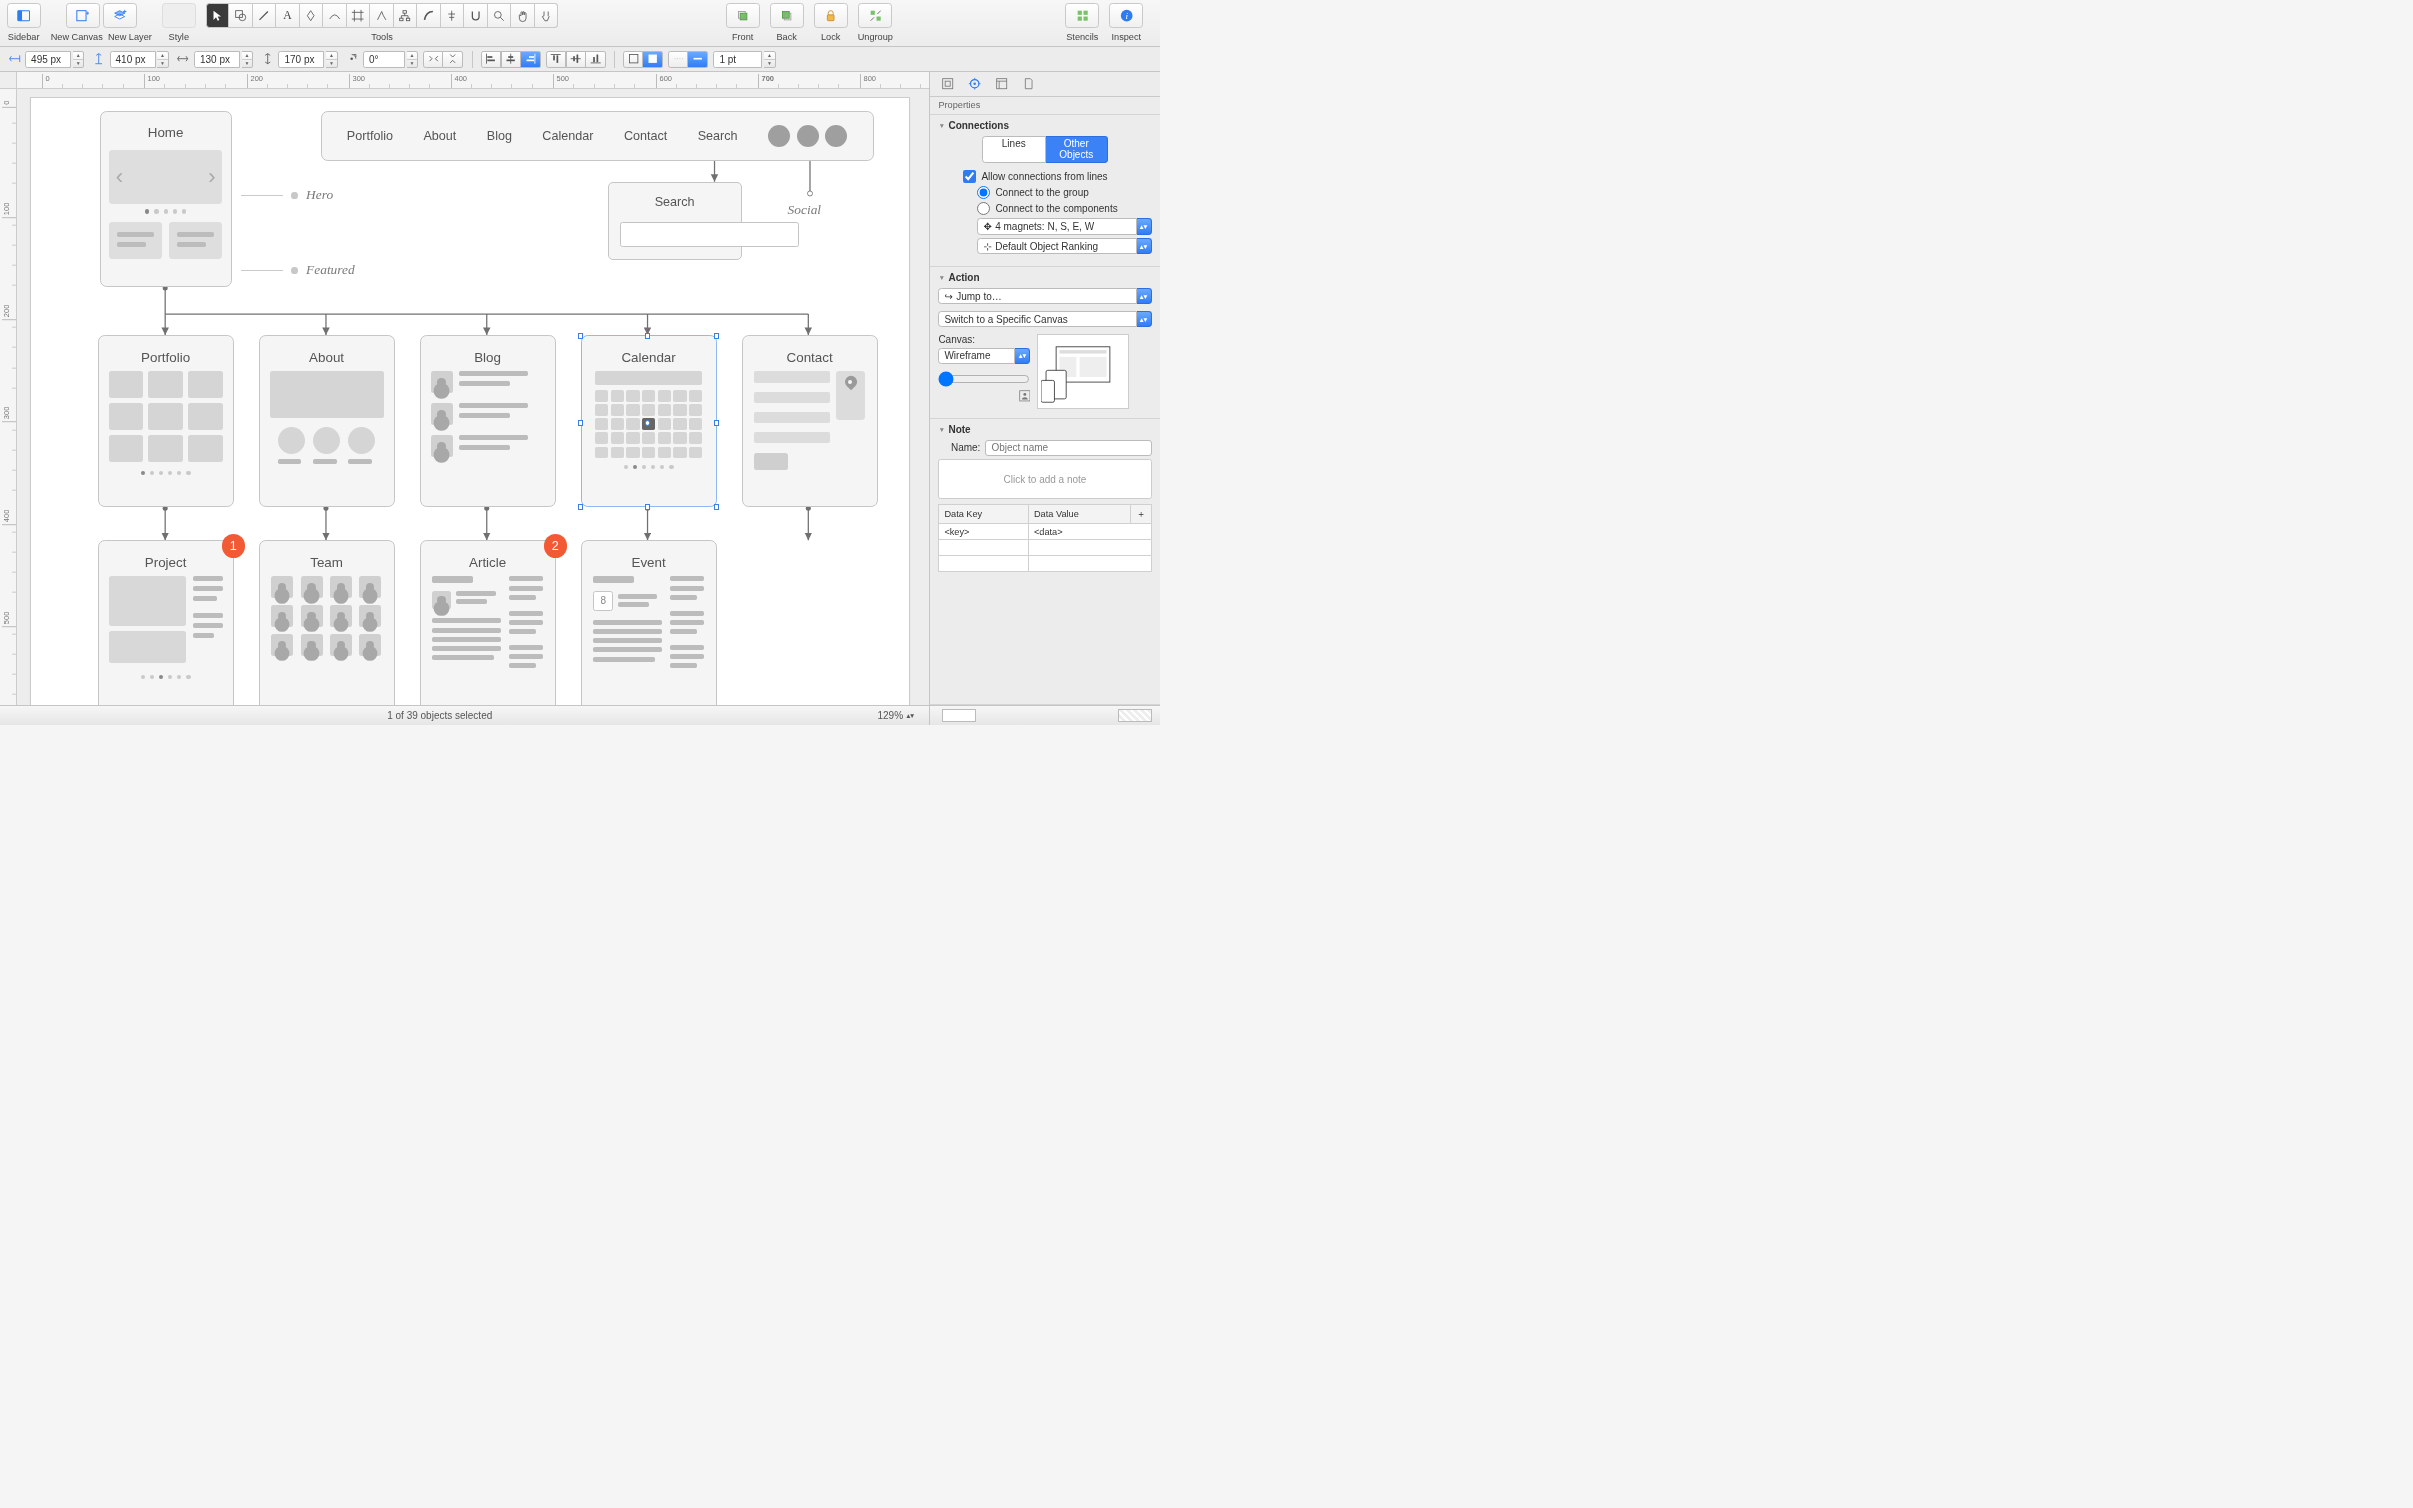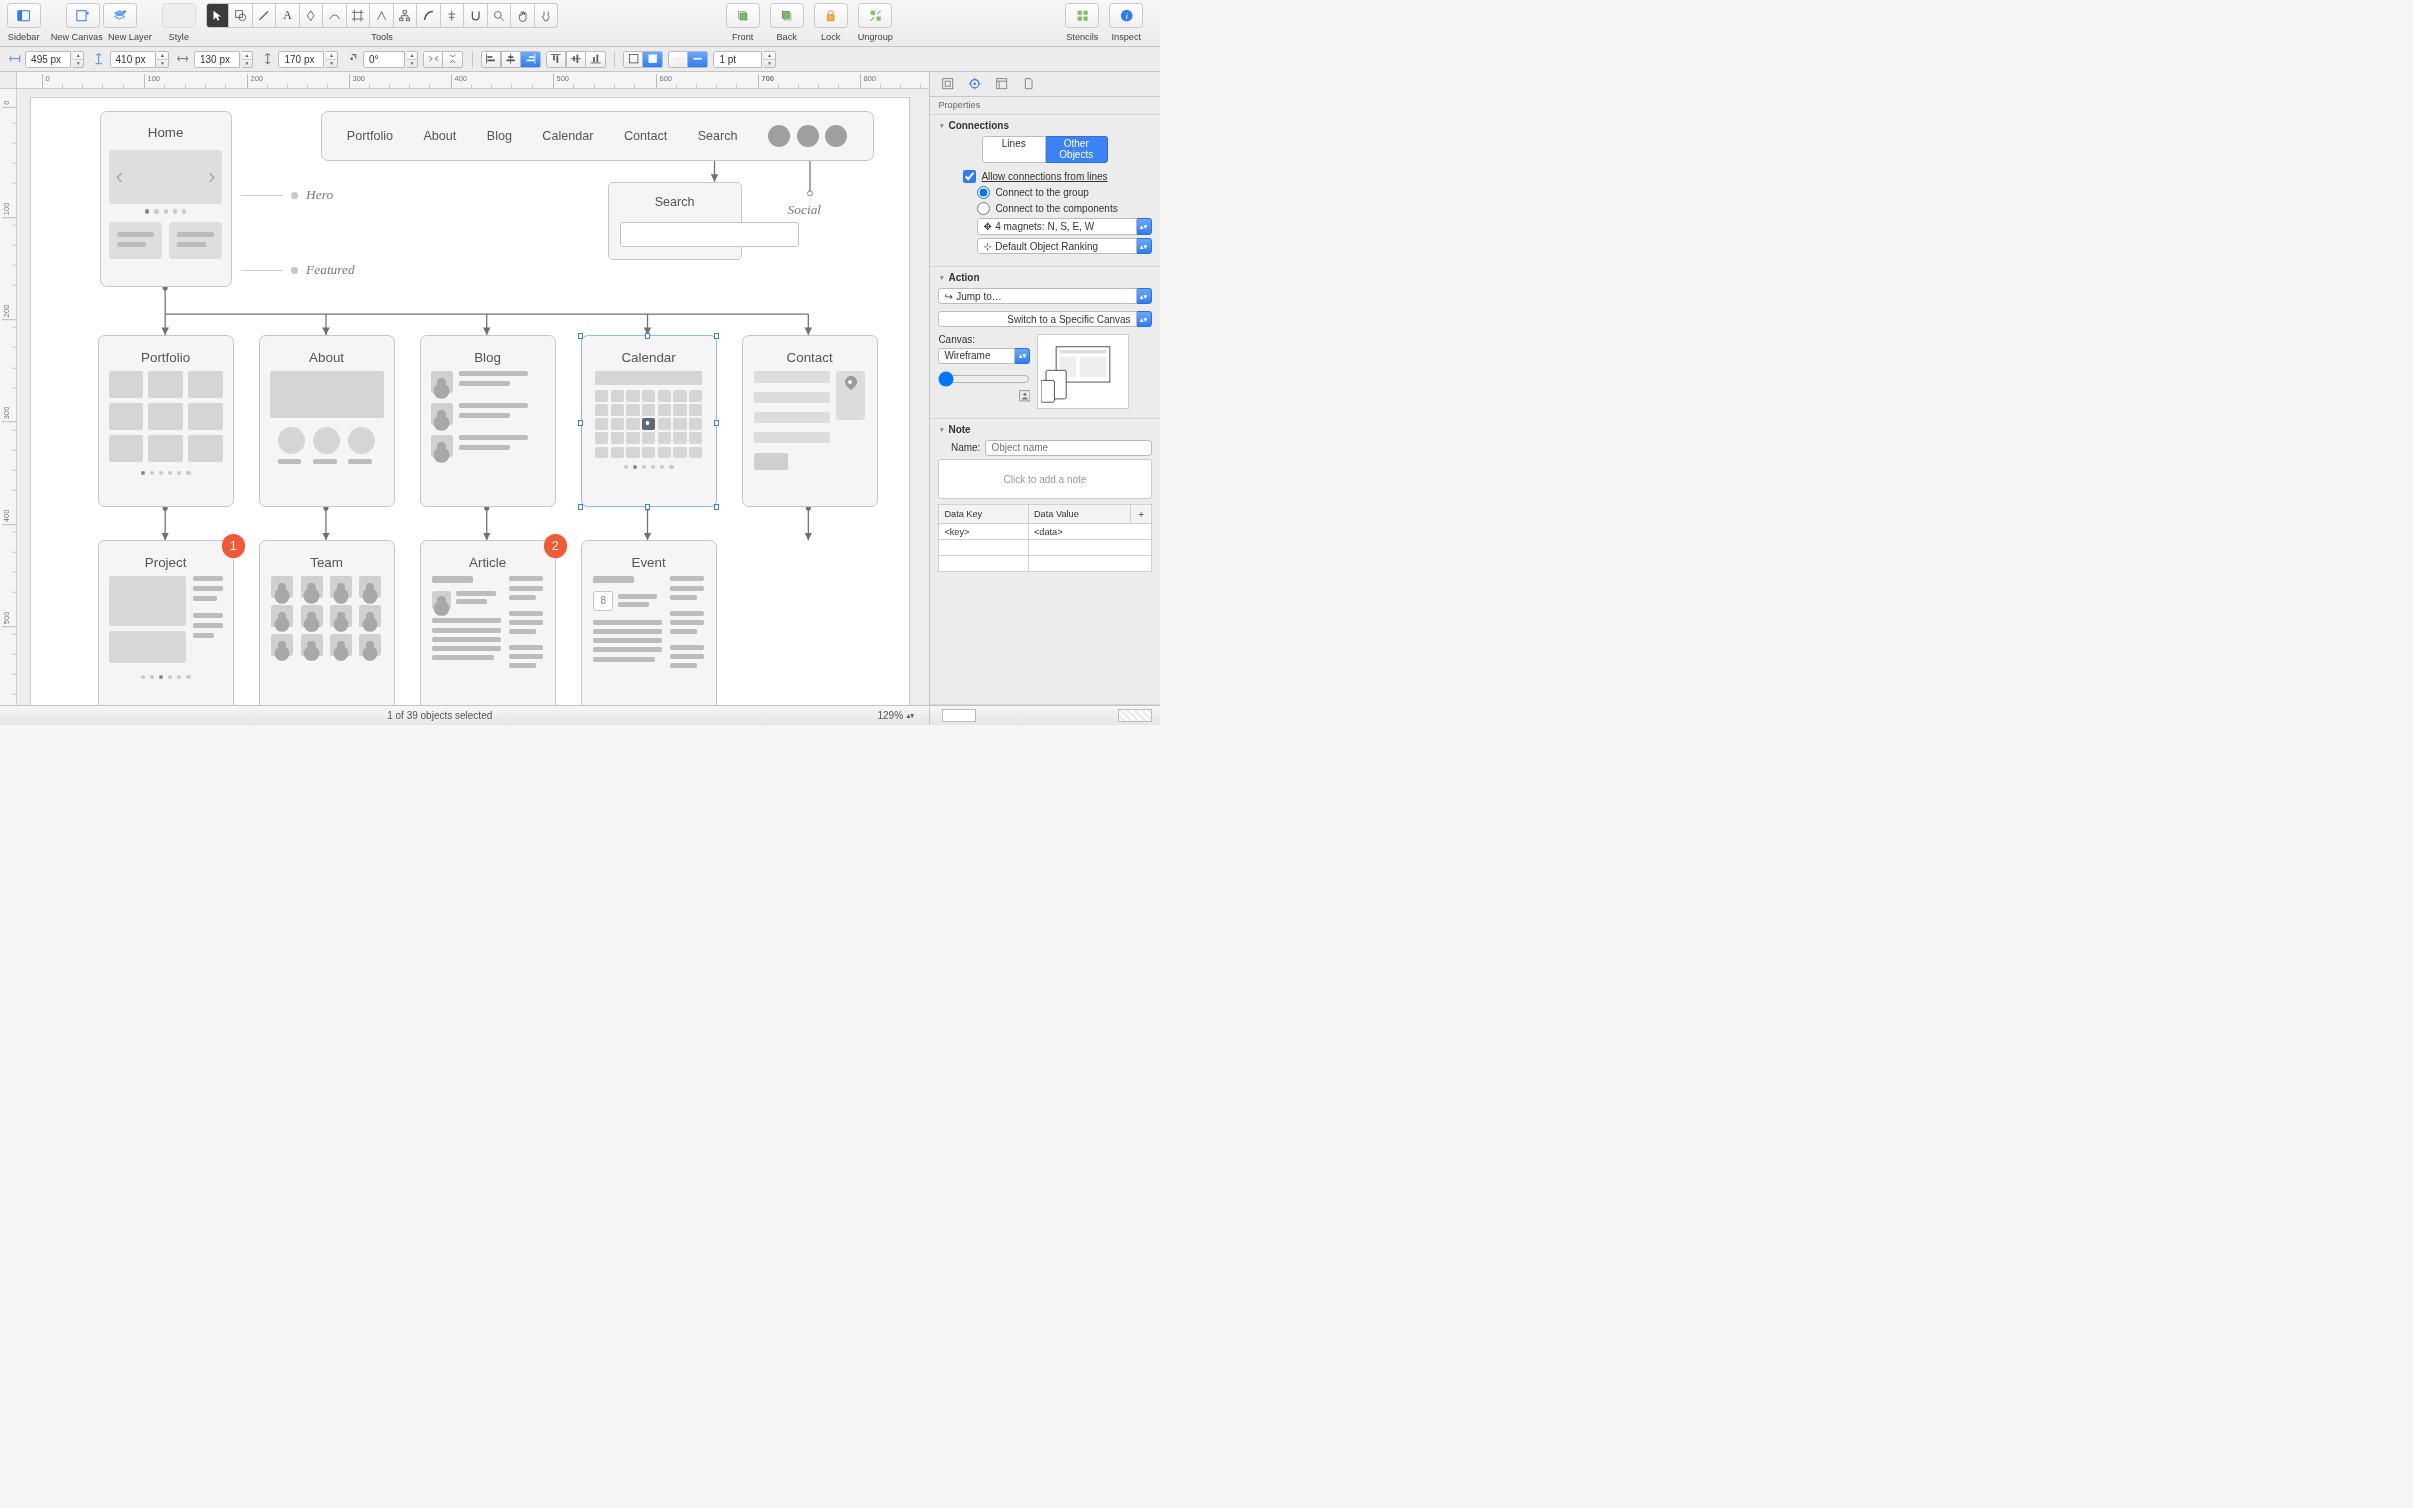--- a/index.html
+++ b/index.html
@@ -92,21 +92,21 @@
   .insp-tabs .it.active{ color:#2f7bf0; }
   .insp-header { font-size:9.2px; color:#666; padding:3.4px 8.4px; border-bottom:0.8px solid #d4d4d4;}
   .section { border-bottom:0.8px solid #d4d4d4; padding:5px 8.4px 8.4px; }
   .section .sh { font-size:10px; font-weight:600; color:#333; margin-bottom:5px; display:flex; align-items:center; gap:3.4px;}
   .section .sh::before{content:"▼"; font-size:6.7px; color:#888;}
   .seg2 { display:flex; width:126px; margin:0 auto 6.7px; }
   .seg2 div{flex:1;text-align:center;font-size:10px;padding:1.7px 0;border:0.8px solid #bbb;background:#fff;}
   .seg2 div:first-child{border-radius:3.4px 0 0 3.4px;}
   .seg2 div:last-child{border-radius:0 3.4px 3.4px 0;border-left:0;}
   .seg2 .on{background:#3b82f6;color:#fff;border-color:#2d6fe0;}
-  .chk { display:flex; align-items:center; gap:5px; font-size:10px; margin:3.4px 0 3.4px 25px;text-decoration:underline;}
+  .chk { display:flex; align-items:center; gap:5px; font-size:10px; margin:3.4px 0 3.4px 25px;}
   .chk input{accent-color:#2f7bf0;}
   .radio { display:flex; align-items:center; gap:5px; font-size:10px; margin:2.5px 0 2.5px 39px;}
   .ddl { display:flex; margin:3.4px 0 3.4px 39px;}
   .ddl .box{flex:1;background:#fff;border:0.8px solid #bbb;border-radius:3.4px 0 0 3.4px;padding:1.7px 5px;font-size:10px;display:flex;align-items:center;gap:3.4px;}
   .ddl .ar{width:15px;background:linear-gradient(#6aa9ff,#2f7df5);border:0.8px solid #2d6fe0;border-left:0;border-radius:0 3.4px 3.4px 0;display:flex;align-items:center;justify-content:center;color:#fff;font-size:7.5px;flex-direction:column;}
   .canvasrow{display:flex;gap:6.7px;align-items:flex-start;}
   .canvasrow .left{flex:0 0 92px;}
   .canvasrow label{font-size:10px;display:block;margin-bottom:2.5px;}
   .preview{width:92px;height:75px;background:#fff;border:0.8px solid #ccc;font-size:7.5px;color:#aaa;display:flex;align-items:center;justify-content:center;position:relative;}
   .slider{width:100%;margin-top:6.7px;}
@@ -1022,21 +1022,21 @@
     <div class="section">
       <div class="sh">Action</div>
       <div class="ddl" style="margin-left:0;">
           <div class="box">
             <span>↪</span>
             <span>Jump to…</span>
           </div>
           <div class="ar">▴▾</div>
         </div>
       <div class="ddl" style="margin:6.7px 0 6.7px 0;">
-          <div class="box" style="justify-content:flex-end;">
+          <div class="box" style="justify-content:flex-start;">
             <span>Switch to a Specific Canvas</span>
           </div>
           <div class="ar">▴▾</div>
         </div>
       <div class="canvasrow">
         <div class="left">
           <label>Canvas:</label>
           <div class="ddl" style="margin:0;">
               <div class="box">
                 <span>Wireframe</span>

